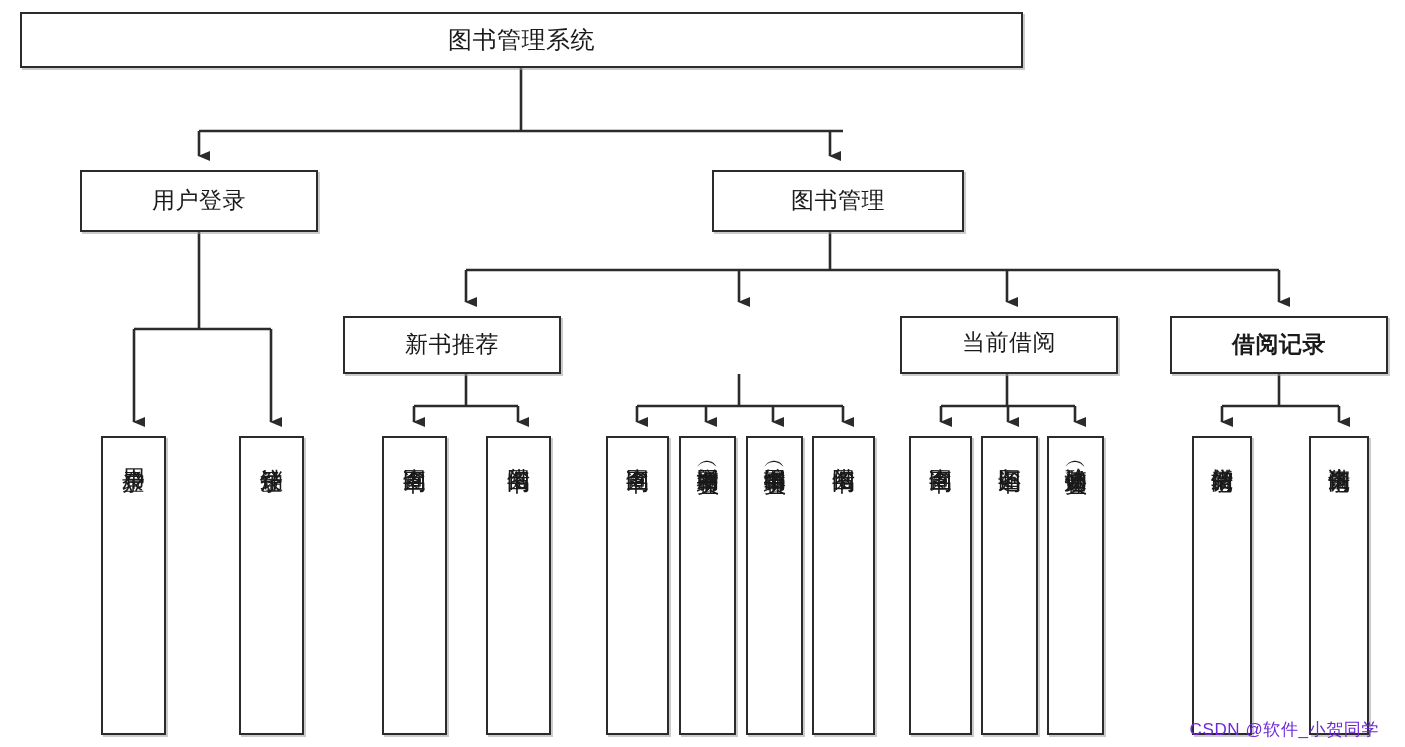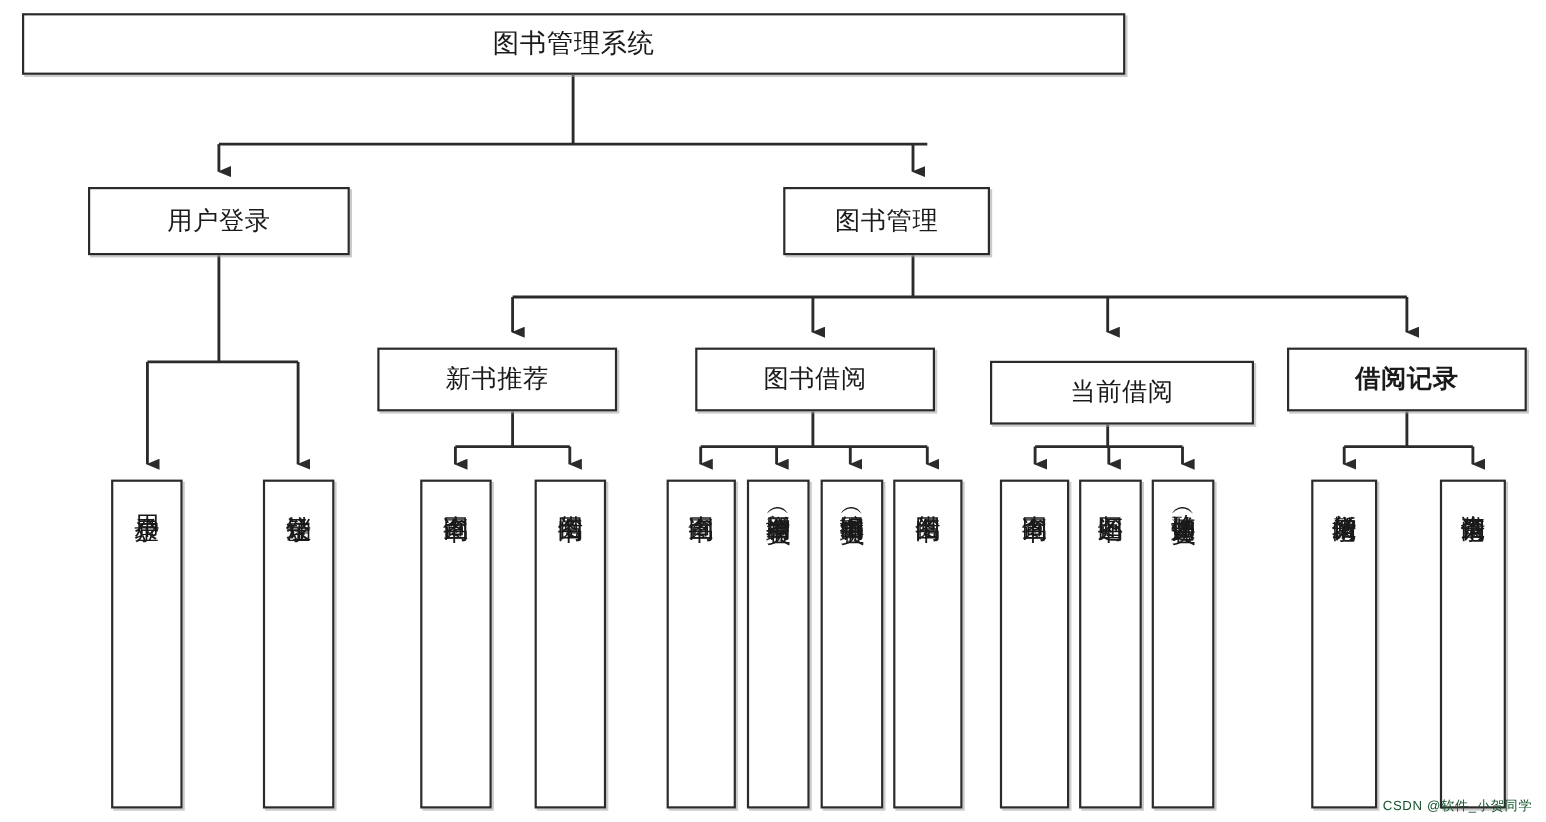--- a/index.html
+++ b/index.html
@@ -62,24 +62,24 @@
     line-height: 1.26;
     letter-spacing: 1px;
     white-space: nowrap;
   }
   .node.leaf.tall .label {
     font-size: 22px;
     line-height: 1.2;
   }
   #watermark {
     position: absolute;
-    right: 12px;
+    right: 26px;
     bottom: 6px;
-    font-size: 12px;
-    color: #14532d;
+    font-size: 17px;
+    color: #6d28d9;
     letter-spacing: 0.6px;
     white-space: nowrap;
     user-select: none;
   }
 </style>
 </head>
 <body>
 
 <div id="canvas">
 
@@ -133,31 +133,28 @@
     </g>
   </svg>
 
   <div class="node root horiz" style="left:20px; top:12px; width:1003px; height:56px;">
     <span class="label">图书管理系统</span>
   </div>
 
   <div class="node horiz" style="left:80px; top:170px; width:238px; height:62px;">
     <span class="label">用户登录</span>
   </div>
-  <div class="node horiz" style="left:712px; top:170px; width:188px; height:62px;">
+  <div class="node horiz" style="left:712px; top:170px; width:252px; height:62px;">
     <span class="label">图书管理</span>
   </div>
 
   <div class="node horiz" style="left:343px; top:316px; width:218px; height:58px;">
     <span class="label">新书推荐</span>
   </div>
-  <div class="node horiz" style="left:632px; top:316px; width:218px; height:58px;">
-    <span class="label">图书借阅</span>
-  </div>
-  <div class="node horiz" style="left:900px; top:328px; width:240px; height:58px;">
+  <div class="node horiz" style="left:900px; top:316px; width:218px; height:58px;font-family:Liberation Mono, monospace;">
     <span class="label">当前借阅</span>
   </div>
   <div class="node horiz" style="left:1170px; top:316px; width:218px; height:58px;font-weight:bold;">
     <span class="label">借阅记录</span>
   </div>
 
   <div class="node leaf" style="left:101px; top:436px; width:65px; height:299px;">
     <span class="label">用户登录</span>
   </div>
   <div class="node leaf" style="left:239px; top:436px; width:65px; height:299px;">

